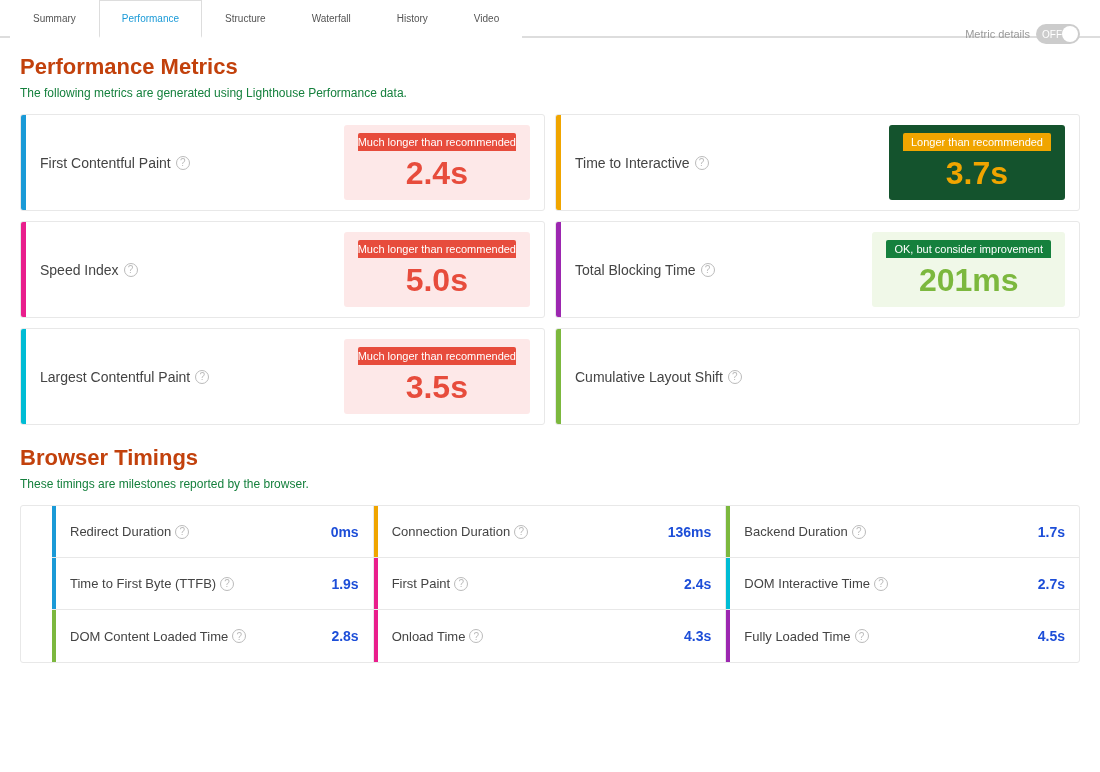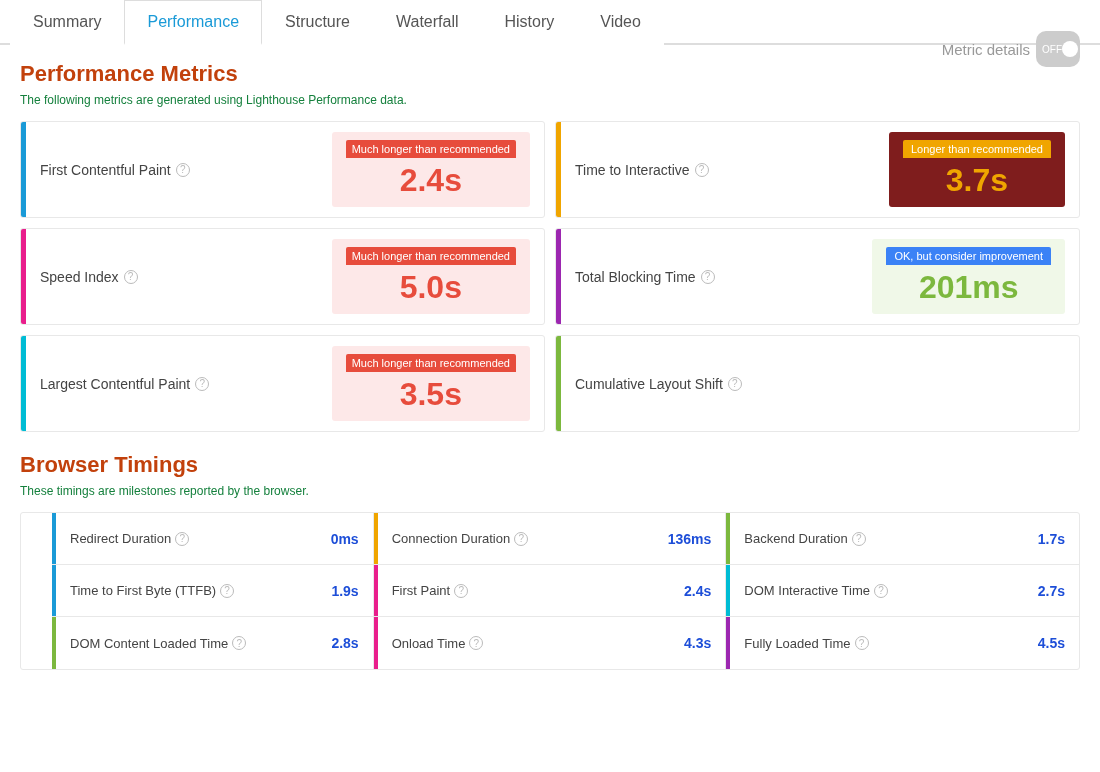--- a/index.html
+++ b/index.html
@@ -3,21 +3,21 @@
   <meta charset="utf-8">
   <style>
     * { box-sizing: border-box; margin: 0; padding: 0; }
     body { font-family: Arial, sans-serif; font-size: 13px; color: #333; background: #fff; width: 1100px; }
 
     
     .tabs { display: flex; border-bottom: 2px solid #ddd; padding: 0 10px; }
     .tab {
       padding: 12px 22px;
       cursor: pointer;
-      font-size: 16px;
+      font-size: 10px;
       color: #555;
       border: 1px solid transparent;
       border-bottom: none;
       margin-bottom: -2px;
       background: #fff;
       data-interactable: true;
     }
     .tab.active {
       color: #1a9ad7;
       border-color: #ddd;
@@ -27,25 +27,25 @@
 
     
     .content { padding: 16px 20px; }
 
     
     .section-title { font-size: 22px; color: #c2410c; font-weight: bold; margin-bottom: 6px; }
     .section-subtitle { font-size: 12px; color: #15803d; margin-bottom: 14px; }
 
     
     .metric-details-row { display: flex; justify-content: flex-end; align-items: center; margin-bottom: 10px; margin-top: -30px; }
-    .metric-details-label { font-size: 15px; color: #999; margin-right: 6px; }
+    .metric-details-label { font-size: 11px; color: #999; margin-right: 6px; }
     .toggle-switch {
       display: inline-flex; align-items: center;
       background: #ccc; border-radius: 10px; padding: 2px;
-      width: 44px; height: 36px; position: relative; cursor: pointer;
+      width: 44px; height: 20px; position: relative; cursor: pointer;
     }
     .toggle-switch .knob {
       width: 16px; height: 16px; background: #fff; border-radius: 50%;
       position: absolute; right: 2px;
     }
     .toggle-off-label { font-size: 10px; color: #fff; margin-left: 4px; }
 
     
     .metrics-grid { display: grid; grid-template-columns: 1fr 1fr; gap: 10px; margin-bottom: 20px; }
     .metric-card {
@@ -66,29 +66,29 @@
     }
     .metric-value-box {
       display: flex; flex-direction: column; align-items: center; justify-content: center;
       min-width: 150px; padding: 8px 14px; border-radius: 3px;
     }
     .metric-status-label { font-size: 11px; color: #fff; text-align: center; margin-bottom: 4px; white-space: nowrap; }
     .metric-value { font-size: 32px; font-weight: bold; text-align: center; }
 
     
     .status-red-box { background: #fde8e8; }
-    .status-red-label { background: #e74c3c; border-radius: 2px 2px 0 0; padding: 3px 6px; }
+    .status-red-label { background: #e74c3c; border-radius: 2px 2px 0 0; padding: 3px 0; }
     .status-red-value { color: #e74c3c; }
 
-    .status-orange-box { background: #7f1d1d; }
+    .status-orange-box { background: #14532d; }
     .status-orange-label { background: #f0a500; border-radius: 2px 2px 0 0; padding: 3px 8px; }
     .status-orange-value { color: #f0a500; }
 
     .status-green-box { background: #f0f8e8; }
-    .status-green-label { background: #3b82f6; border-radius: 2px 2px 0 0; padding: 3px 8px; }
+    .status-green-label { background: #15803d; border-radius: 2px 2px 0 0; padding: 3px 8px; }
     .status-green-value { color: #7cb83e; }
 
     
     .bar-blue { background: #1a9ad7; }
     .bar-pink { background: #e91e8c; }
     .bar-teal { background: #00bcd4; }
     .bar-orange { background: #f0a500; }
     .bar-green { background: #7cb83e; }
     .bar-purple { background: #9c27b0; }
 

